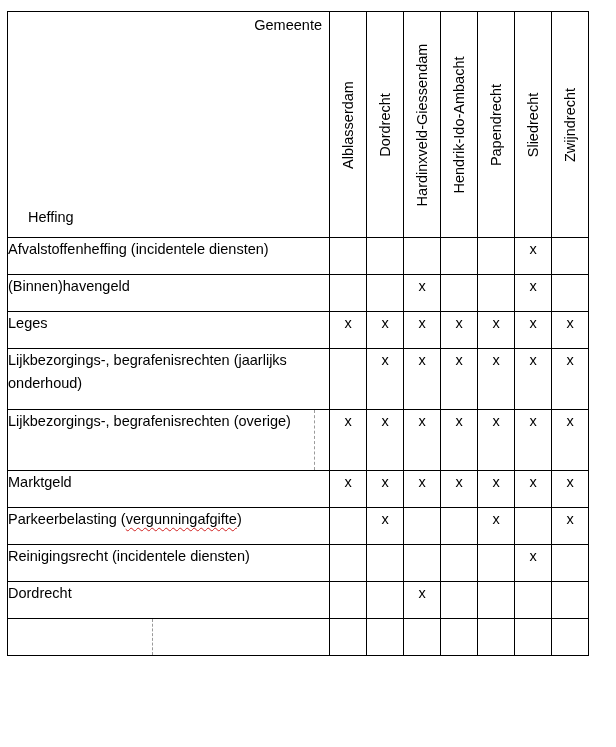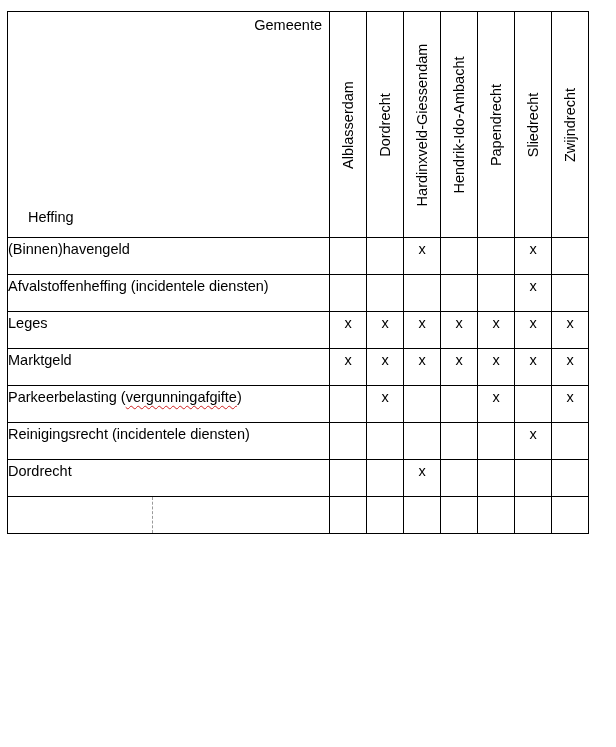--- a/index.html
+++ b/index.html
@@ -83,54 +83,77 @@
           </div>
         </th>
     <th>
           <div class="vert-wrap">
             <span class="vert">Zwijndrecht</span>
           </div>
         </th>
   </tr>
 
   <tr class="r1">
+    <td class="label">Afvalstoffenheffing (incidentele diensten)</td>
+    <td class="mark"></td>
+    <td class="mark"></td>
+    <td class="mark"></td>
+    <td class="mark"></td>
+    <td class="mark"></td>
+    <td class="mark">x</td>
+    <td class="mark"></td>
+  </tr>
+
+  <tr class="r1">
     <td class="label">(Binnen)havengeld</td>
     <td class="mark"></td>
     <td class="mark"></td>
     <td class="mark">x</td>
     <td class="mark"></td>
     <td class="mark"></td>
     <td class="mark">x</td>
     <td class="mark"></td>
   </tr>
 
-  <tr class="r1">
-    <td class="label">Afvalstoffenheffing (incidentele diensten)</td>
-    <td class="mark"></td>
-    <td class="mark"></td>
-    <td class="mark"></td>
-    <td class="mark"></td>
-    <td class="mark"></td>
-    <td class="mark">x</td>
-    <td class="mark"></td>
-  </tr>
-
 
   <tr class="r1">
     <td class="label">Leges</td>
     <td class="mark">x</td>
     <td class="mark">x</td>
     <td class="mark">x</td>
     <td class="mark">x</td>
     <td class="mark">x</td>
     <td class="mark">x</td>
     <td class="mark">x</td>
   </tr>
 
-
+  <tr class="r2">
+    <td class="label">Lijkbezorgings-, begrafenisrechten (jaarlijks onderhoud)</td>
+    <td class="mark"></td>
+    <td class="mark">x</td>
+    <td class="mark">x</td>
+    <td class="mark">x</td>
+    <td class="mark">x</td>
+    <td class="mark">x</td>
+    <td class="mark">x</td>
+  </tr>
+
+  <tr class="r2">
+    <td class="label">
+      <span>Lijkbezorgings-, begrafenisrechten (overige)</span>
+      <span class="dashed-v" style="left: 306px;"></span>
+    </td>
+    <td class="mark">x</td>
+    <td class="mark">x</td>
+    <td class="mark">x</td>
+    <td class="mark">x</td>
+    <td class="mark">x</td>
+    <td class="mark">x</td>
+    <td class="mark">x</td>
+  </tr>
 
   <tr class="r1">
     <td class="label">Marktgeld</td>
     <td class="mark">x</td>
     <td class="mark">x</td>
     <td class="mark">x</td>
     <td class="mark">x</td>
     <td class="mark">x</td>
     <td class="mark">x</td>
     <td class="mark">x</td>

